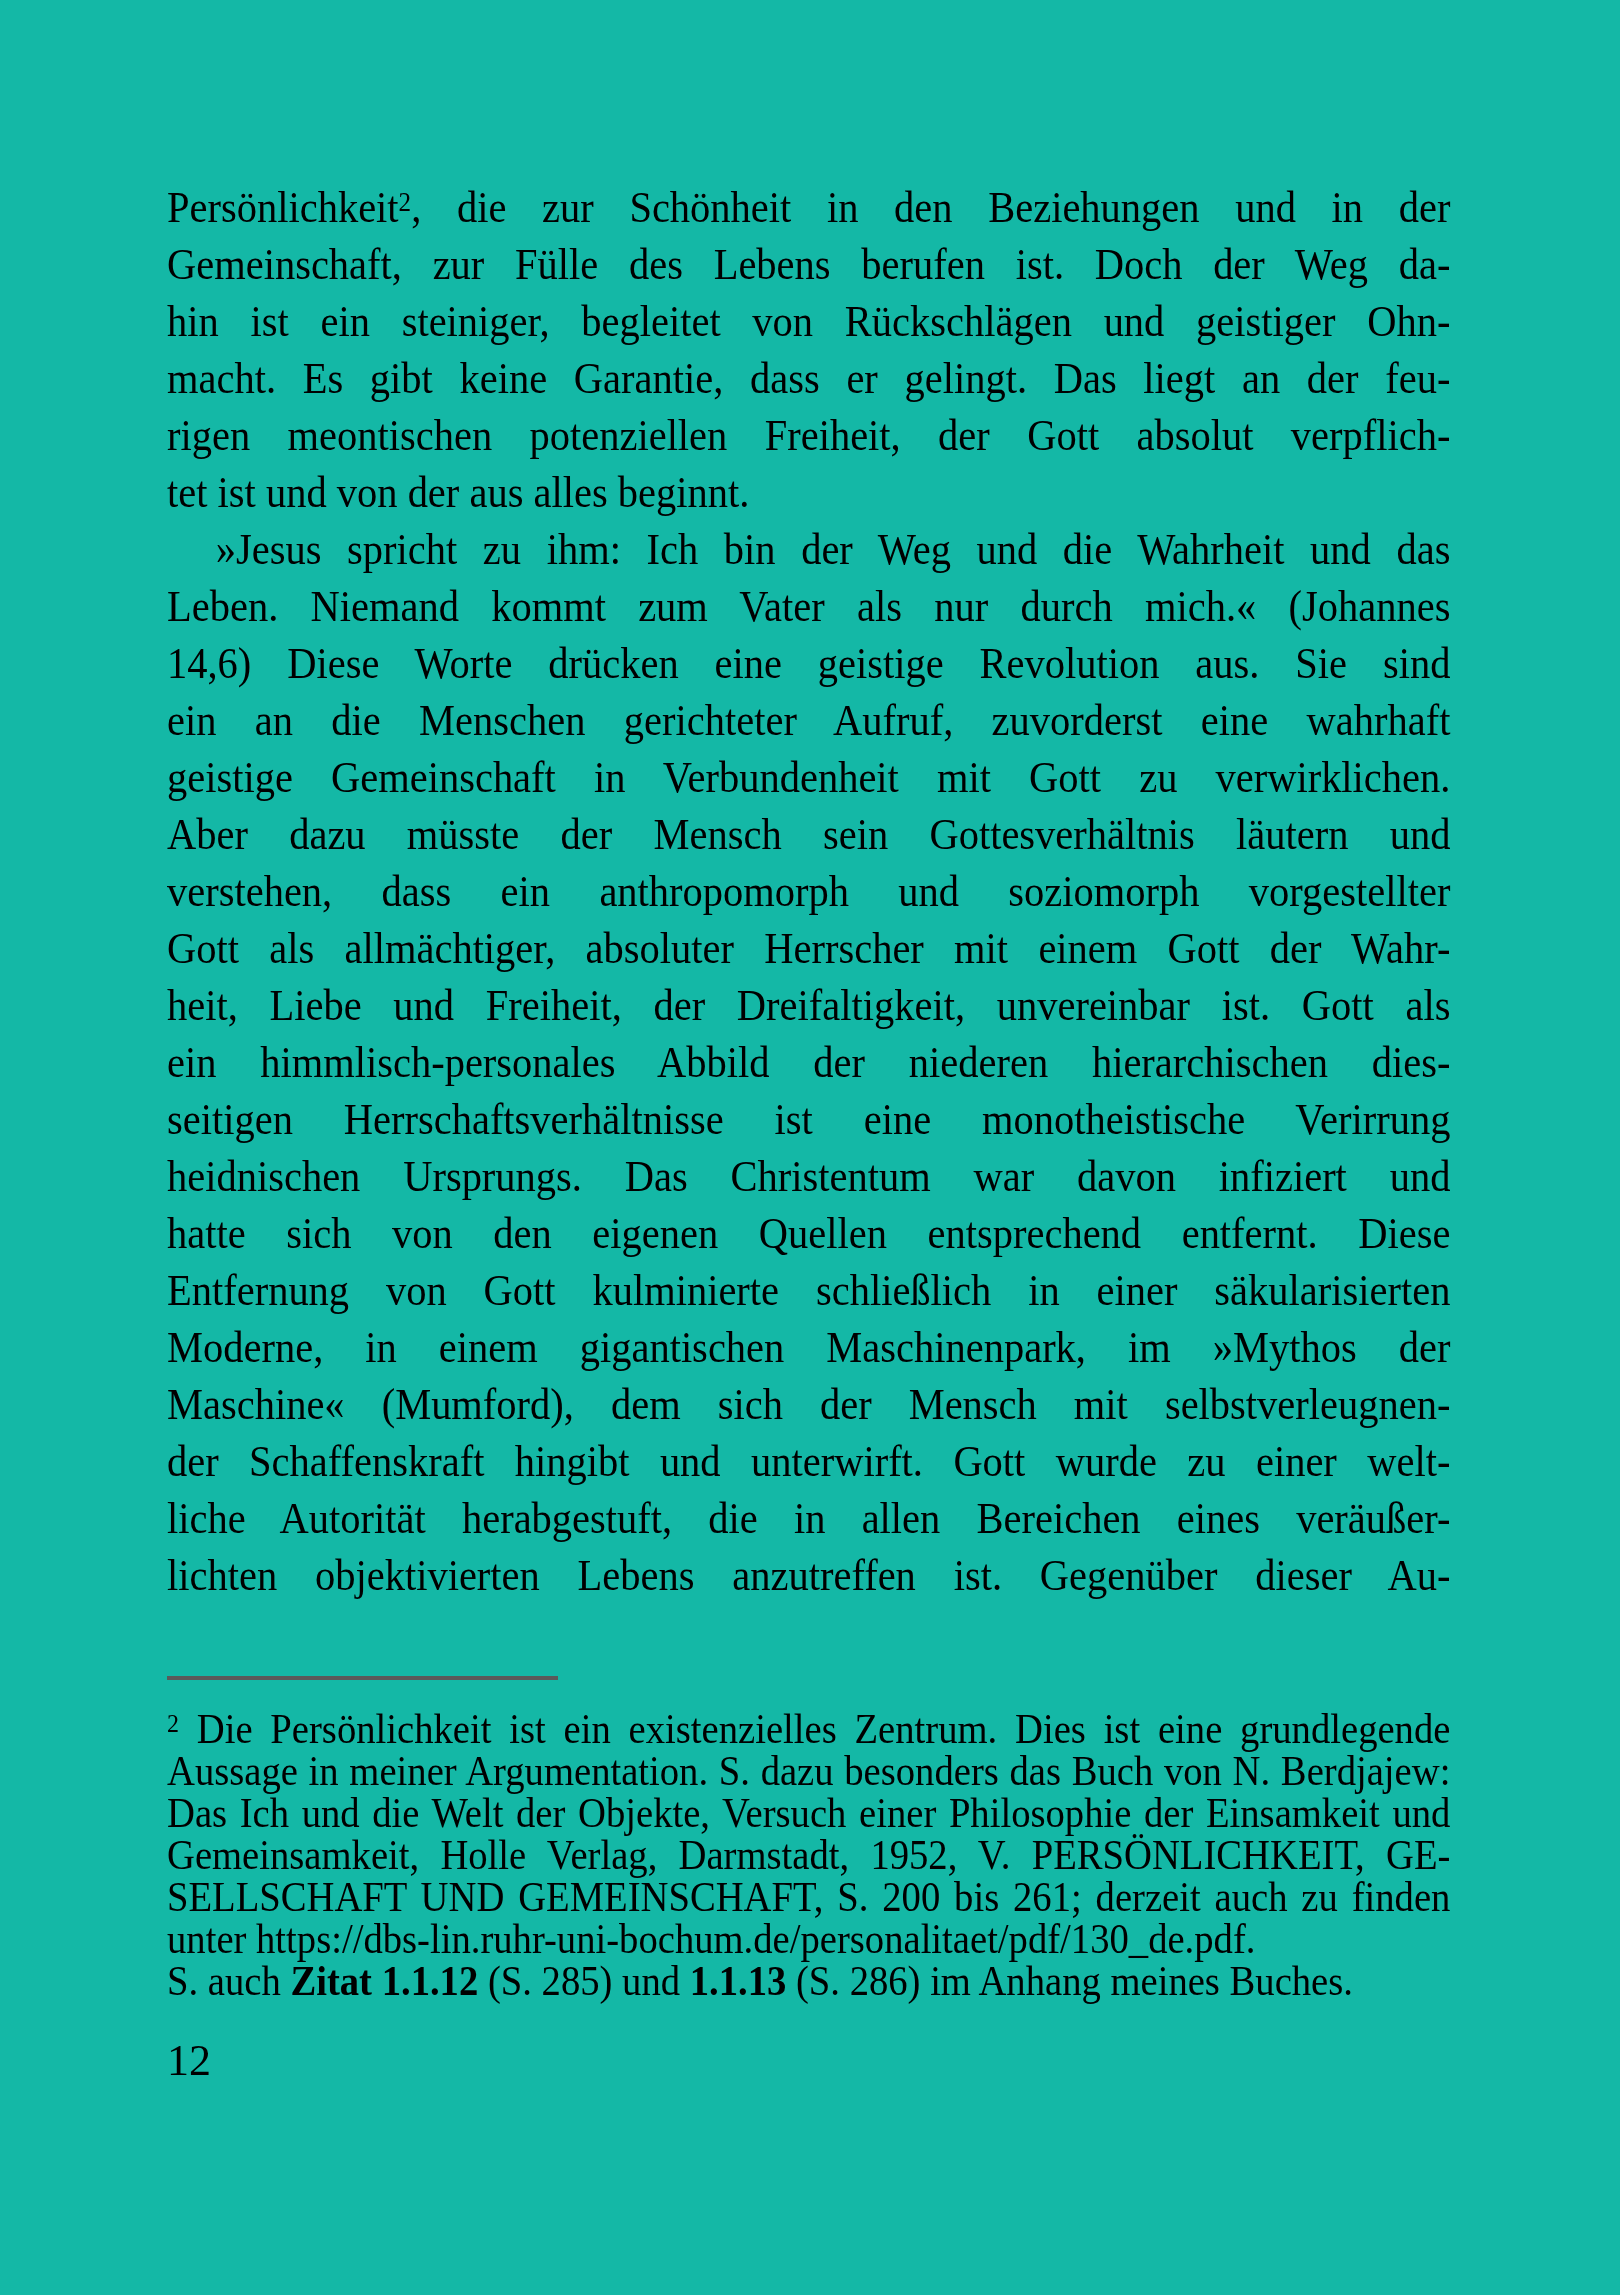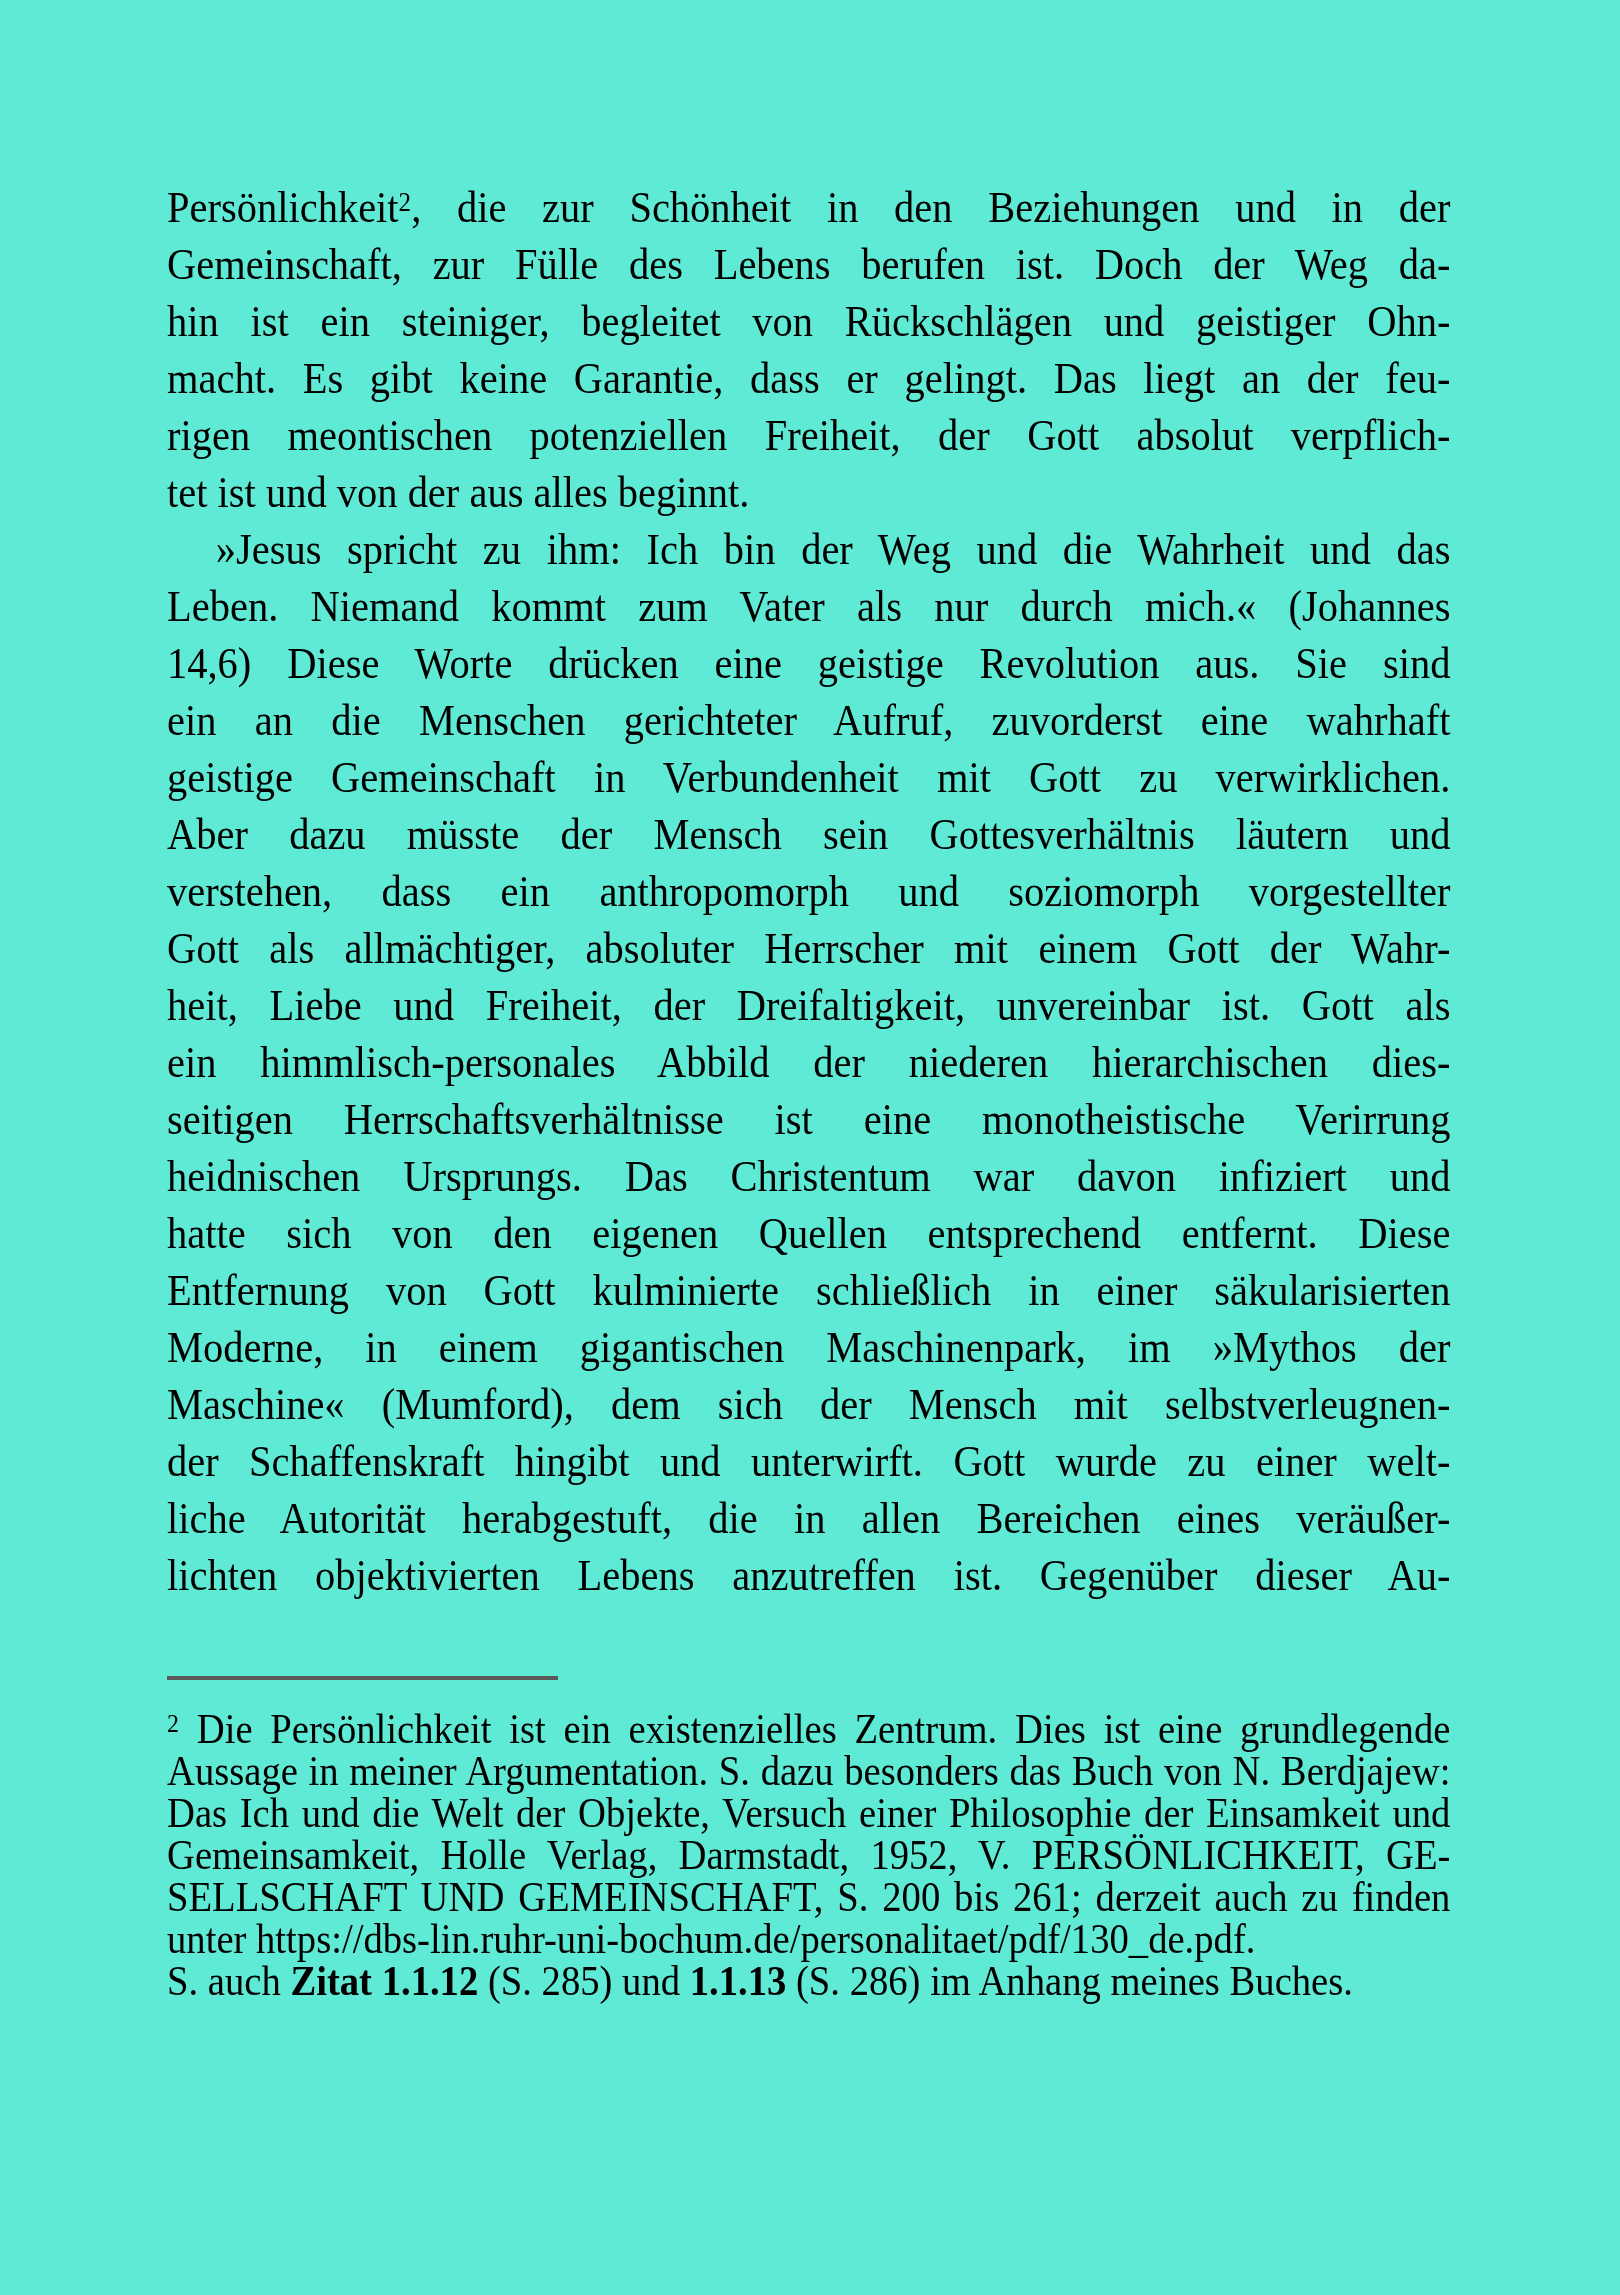--- a/index.html
+++ b/index.html
@@ -4,21 +4,21 @@
 <style>
   html, body {
     margin: 0;
     padding: 0;
     background: #ffffff;
   }
   .page {
     position: relative;
     width: 1620px;
     height: 2295px;
-    background: #5eead4;
+    background: #14b8a6;
     color: #000000;
     font-family: "Liberation Serif", "DejaVu Serif", serif;
     overflow: hidden;
   }
   .content {
     position: absolute;
     left: 167px;
     top: 179px;
     width: 1283px;
   }
@@ -114,16 +114,17 @@
     <div class="footnote">
         <div class="jline"><span class="sup">2</span><span> Die Persönlichkeit ist ein existenzielles Zentrum. Dies ist eine grundlegende</span></div>
         <div class="jline"><span>Aussage in meiner Argumentation. S. dazu besonders das Buch von N. Berdjajew:</span></div>
         <div class="jline"><span>Das Ich und die Welt der Objekte, Versuch einer Philosophie der Einsamkeit und</span></div>
         <div class="jline"><span>Gemeinsamkeit, Holle Verlag, Darmstadt, 1952, V. PERSÖNLICHKEIT, GE-</span></div>
         <div class="jline"><span>SELLSCHAFT UND GEMEINSCHAFT, S. 200 bis 261; derzeit auch zu finden</span></div>
         <div class="jline no-just"><span>unter https://dbs-lin.ruhr-uni-bochum.de/personalitaet/pdf/130_de.pdf.</span></div>
         <div class="jline no-just"><span>S. auch </span><span class="bold">Zitat 1.1.12</span><span> (S. 285) und </span><span class="bold">1.1.13</span><span> (S. 286) im Anhang meines Buches.</span></div>
       </div>
 
+    <div class="page-number">12</div>
 
   </div>
 </div>
 
 
 </body></html>

